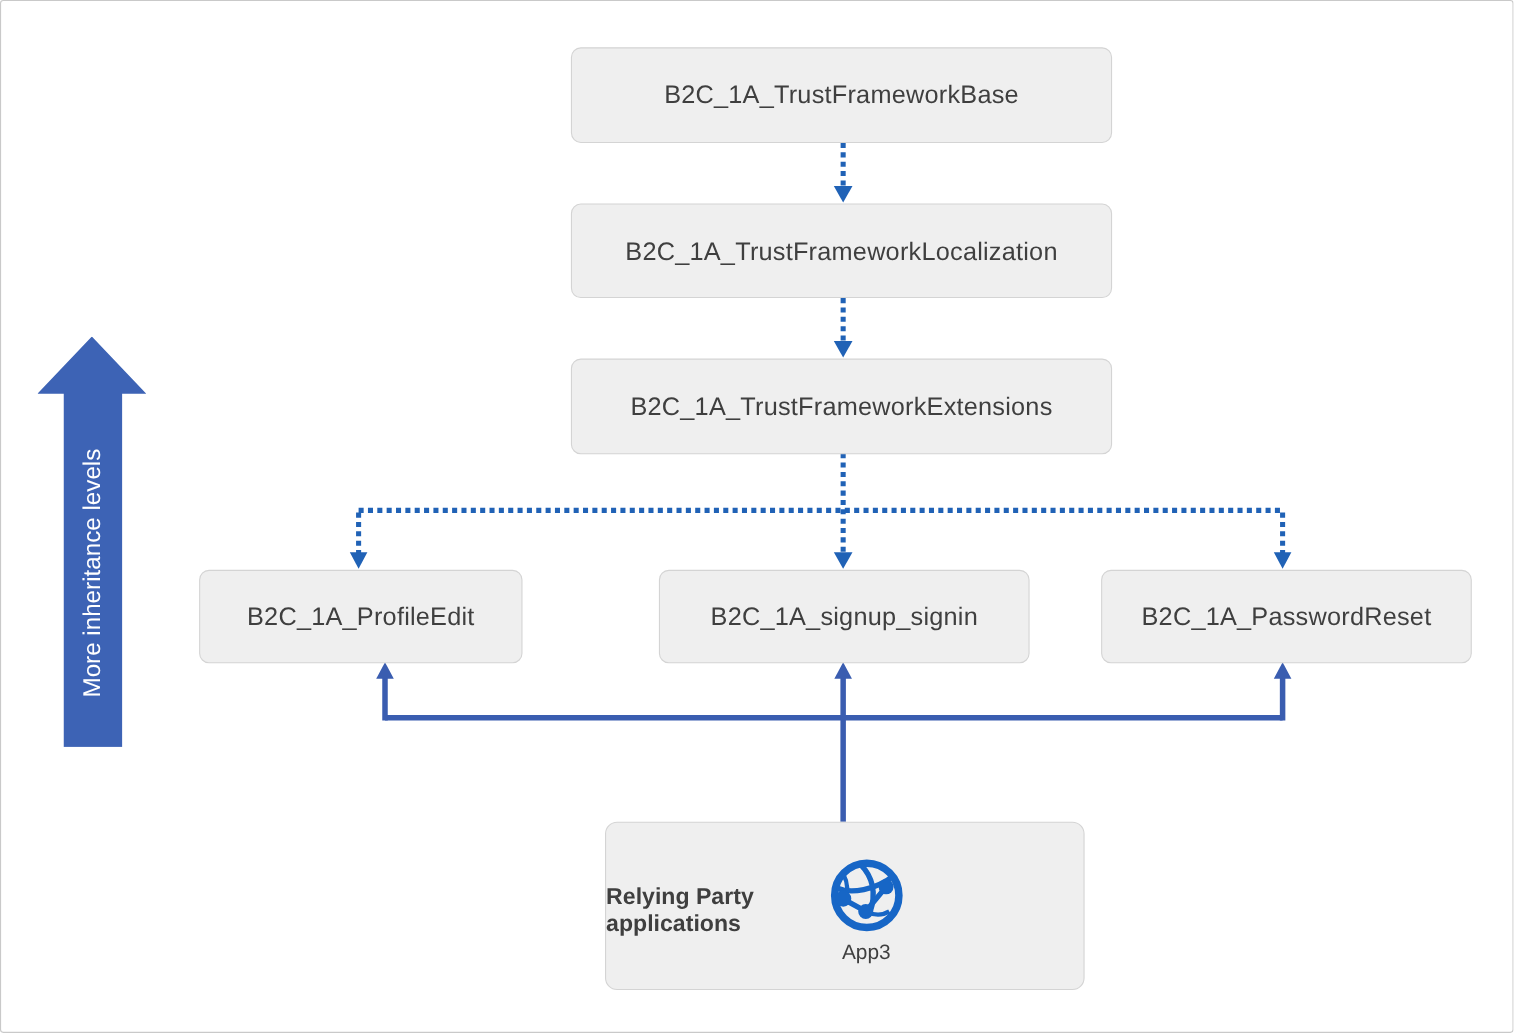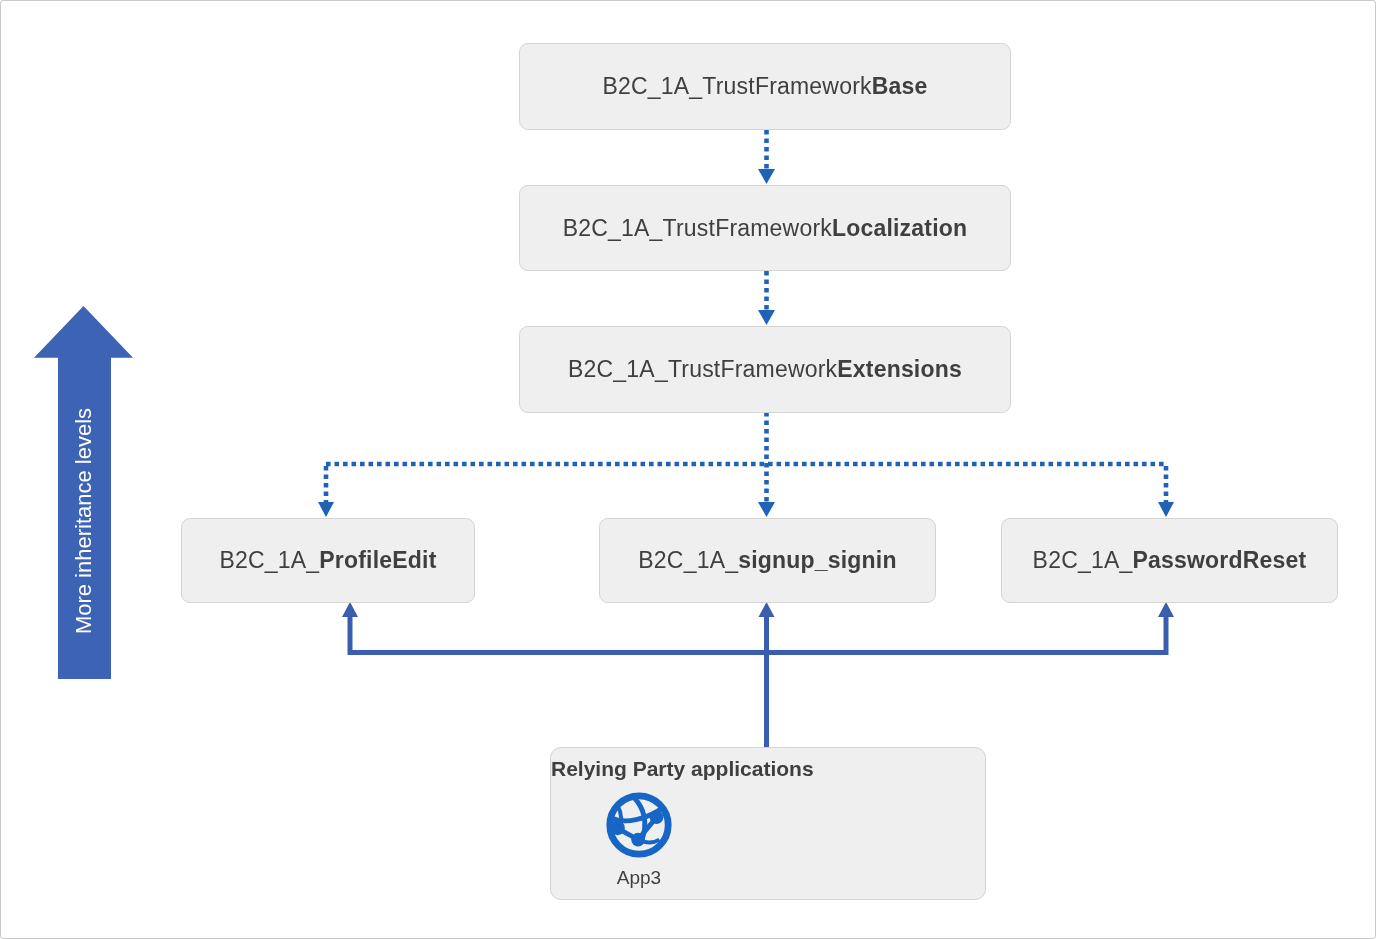--- a/index.html
+++ b/index.html
@@ -8,21 +8,21 @@
     position:relative;width:1374px;height:937px;margin:0;
     background:#ffffff;border:1px solid #c9c9c9;border-radius:3px;
     overflow:hidden;
   }
   
   .pbox{
     position:absolute;background:#efefef;border:1px solid #d4d4d4;border-radius:9px;
     display:flex;align-items:center;justify-content:center;
     font-size:23px;color:#3f3f3f;letter-spacing:.2px;white-space:nowrap;
   }
-  .pbox b{font-weight:bold;}
+  .pbox b{font-weight:normal;}
   .box-base{left:518px;top:42px;width:490px;height:85px;}
   .box-localization{left:518px;top:184px;width:490px;height:84px;}
   .box-extensions{left:518px;top:325px;width:490px;height:85px;}
   .box-profile{left:180px;top:517px;width:292px;height:83px;}
   .box-signup{left:598px;top:517px;width:335px;height:83px;}
   .box-password{left:1000px;top:517px;width:335px;height:83px;}
 
   
   .connectors{position:absolute;left:0;top:0;width:1374px;height:937px;pointer-events:none;}
 
@@ -42,21 +42,21 @@
   }
   .arrow-horizontal .hlabel{
     position:absolute;left:46%;top:50%;transform:translate(-50%,-50%);
     color:#ffffff;font-size:21px;white-space:nowrap;
   }
 
   
   .rp-box{
     position:absolute;left:549px;top:746px;width:434px;height:151px;
     background:#efefef;border:1px solid #d4d4d4;border-radius:11px;
-    display:flex;flex-direction:column;align-items:flex-start;
+    display:flex;align-items:center;
   }
   .rp-title{margin-top:9px;font-size:21px;font-weight:bold;color:#3f3f3f;}
   .rp-apps{
     display:flex;justify-content:space-between;width:100%;
     box-sizing:border-box;padding:4px 48px 0 44px;
   }
   .rp-app{display:flex;flex-direction:column;align-items:center;width:88px;}
   .rp-icon{height:80px;display:flex;align-items:center;justify-content:center;}
   .rp-label{font-size:19px;color:#3f3f3f;margin-top:2px;}
 </style>

